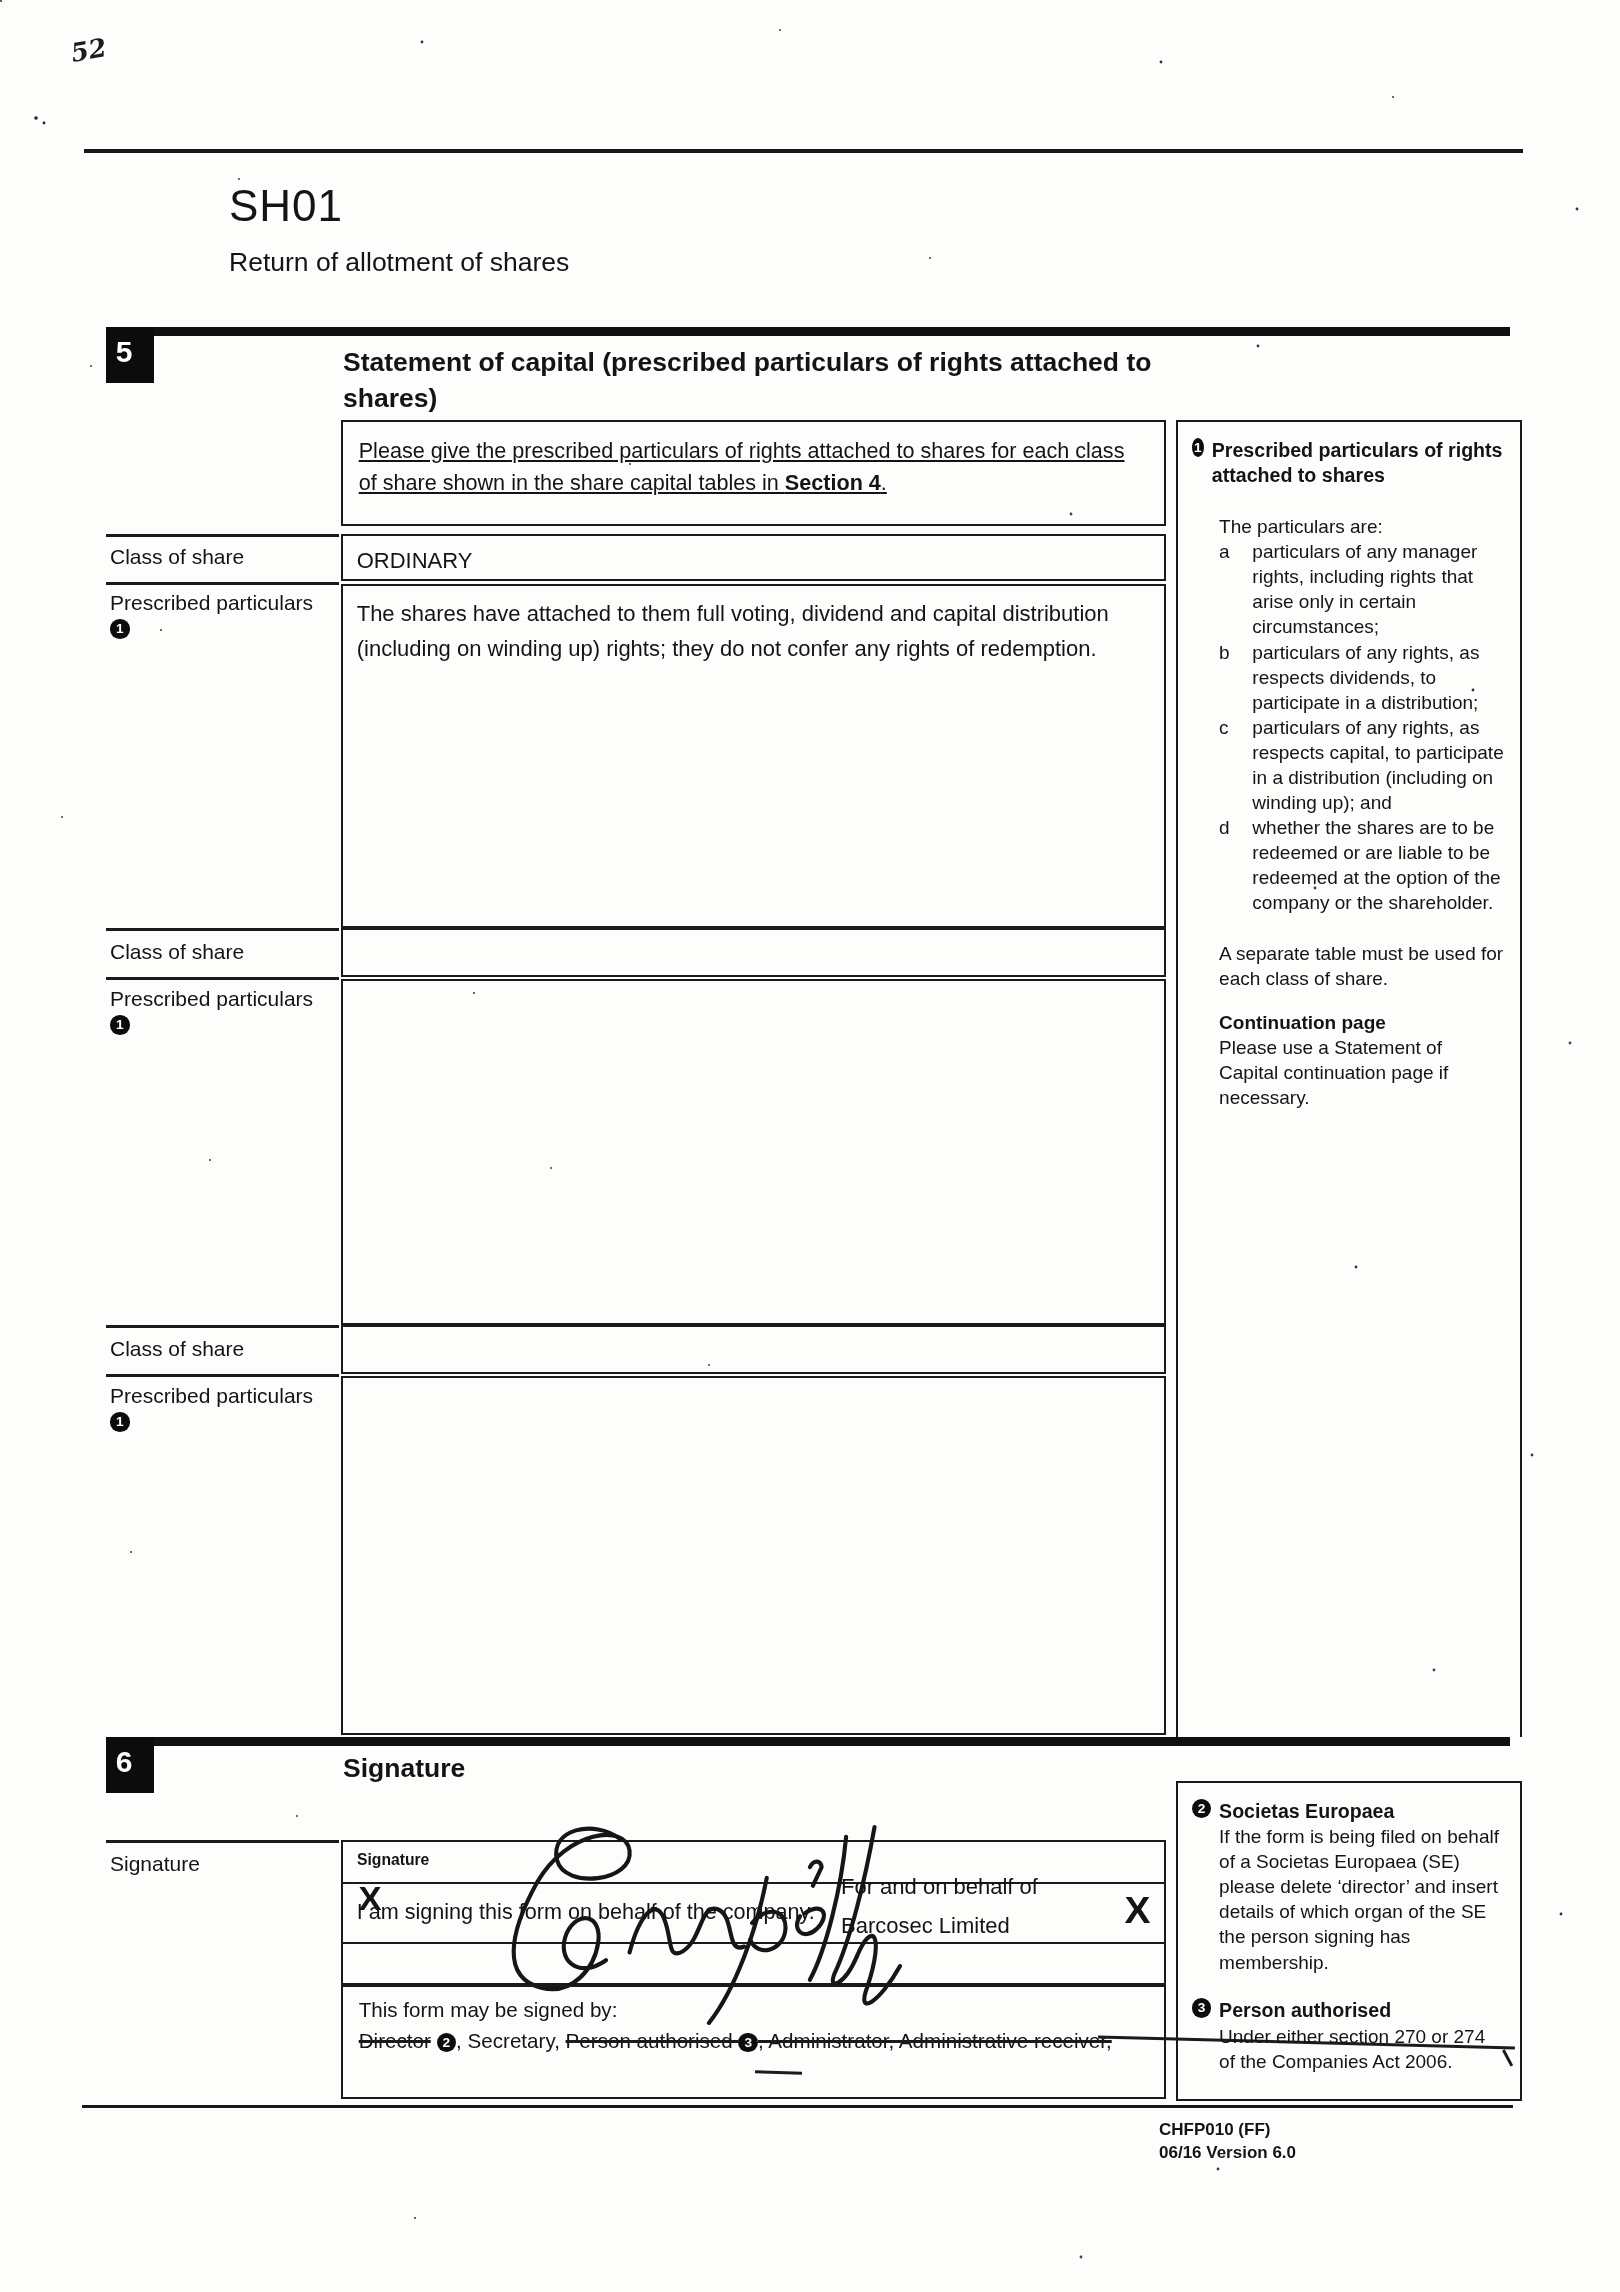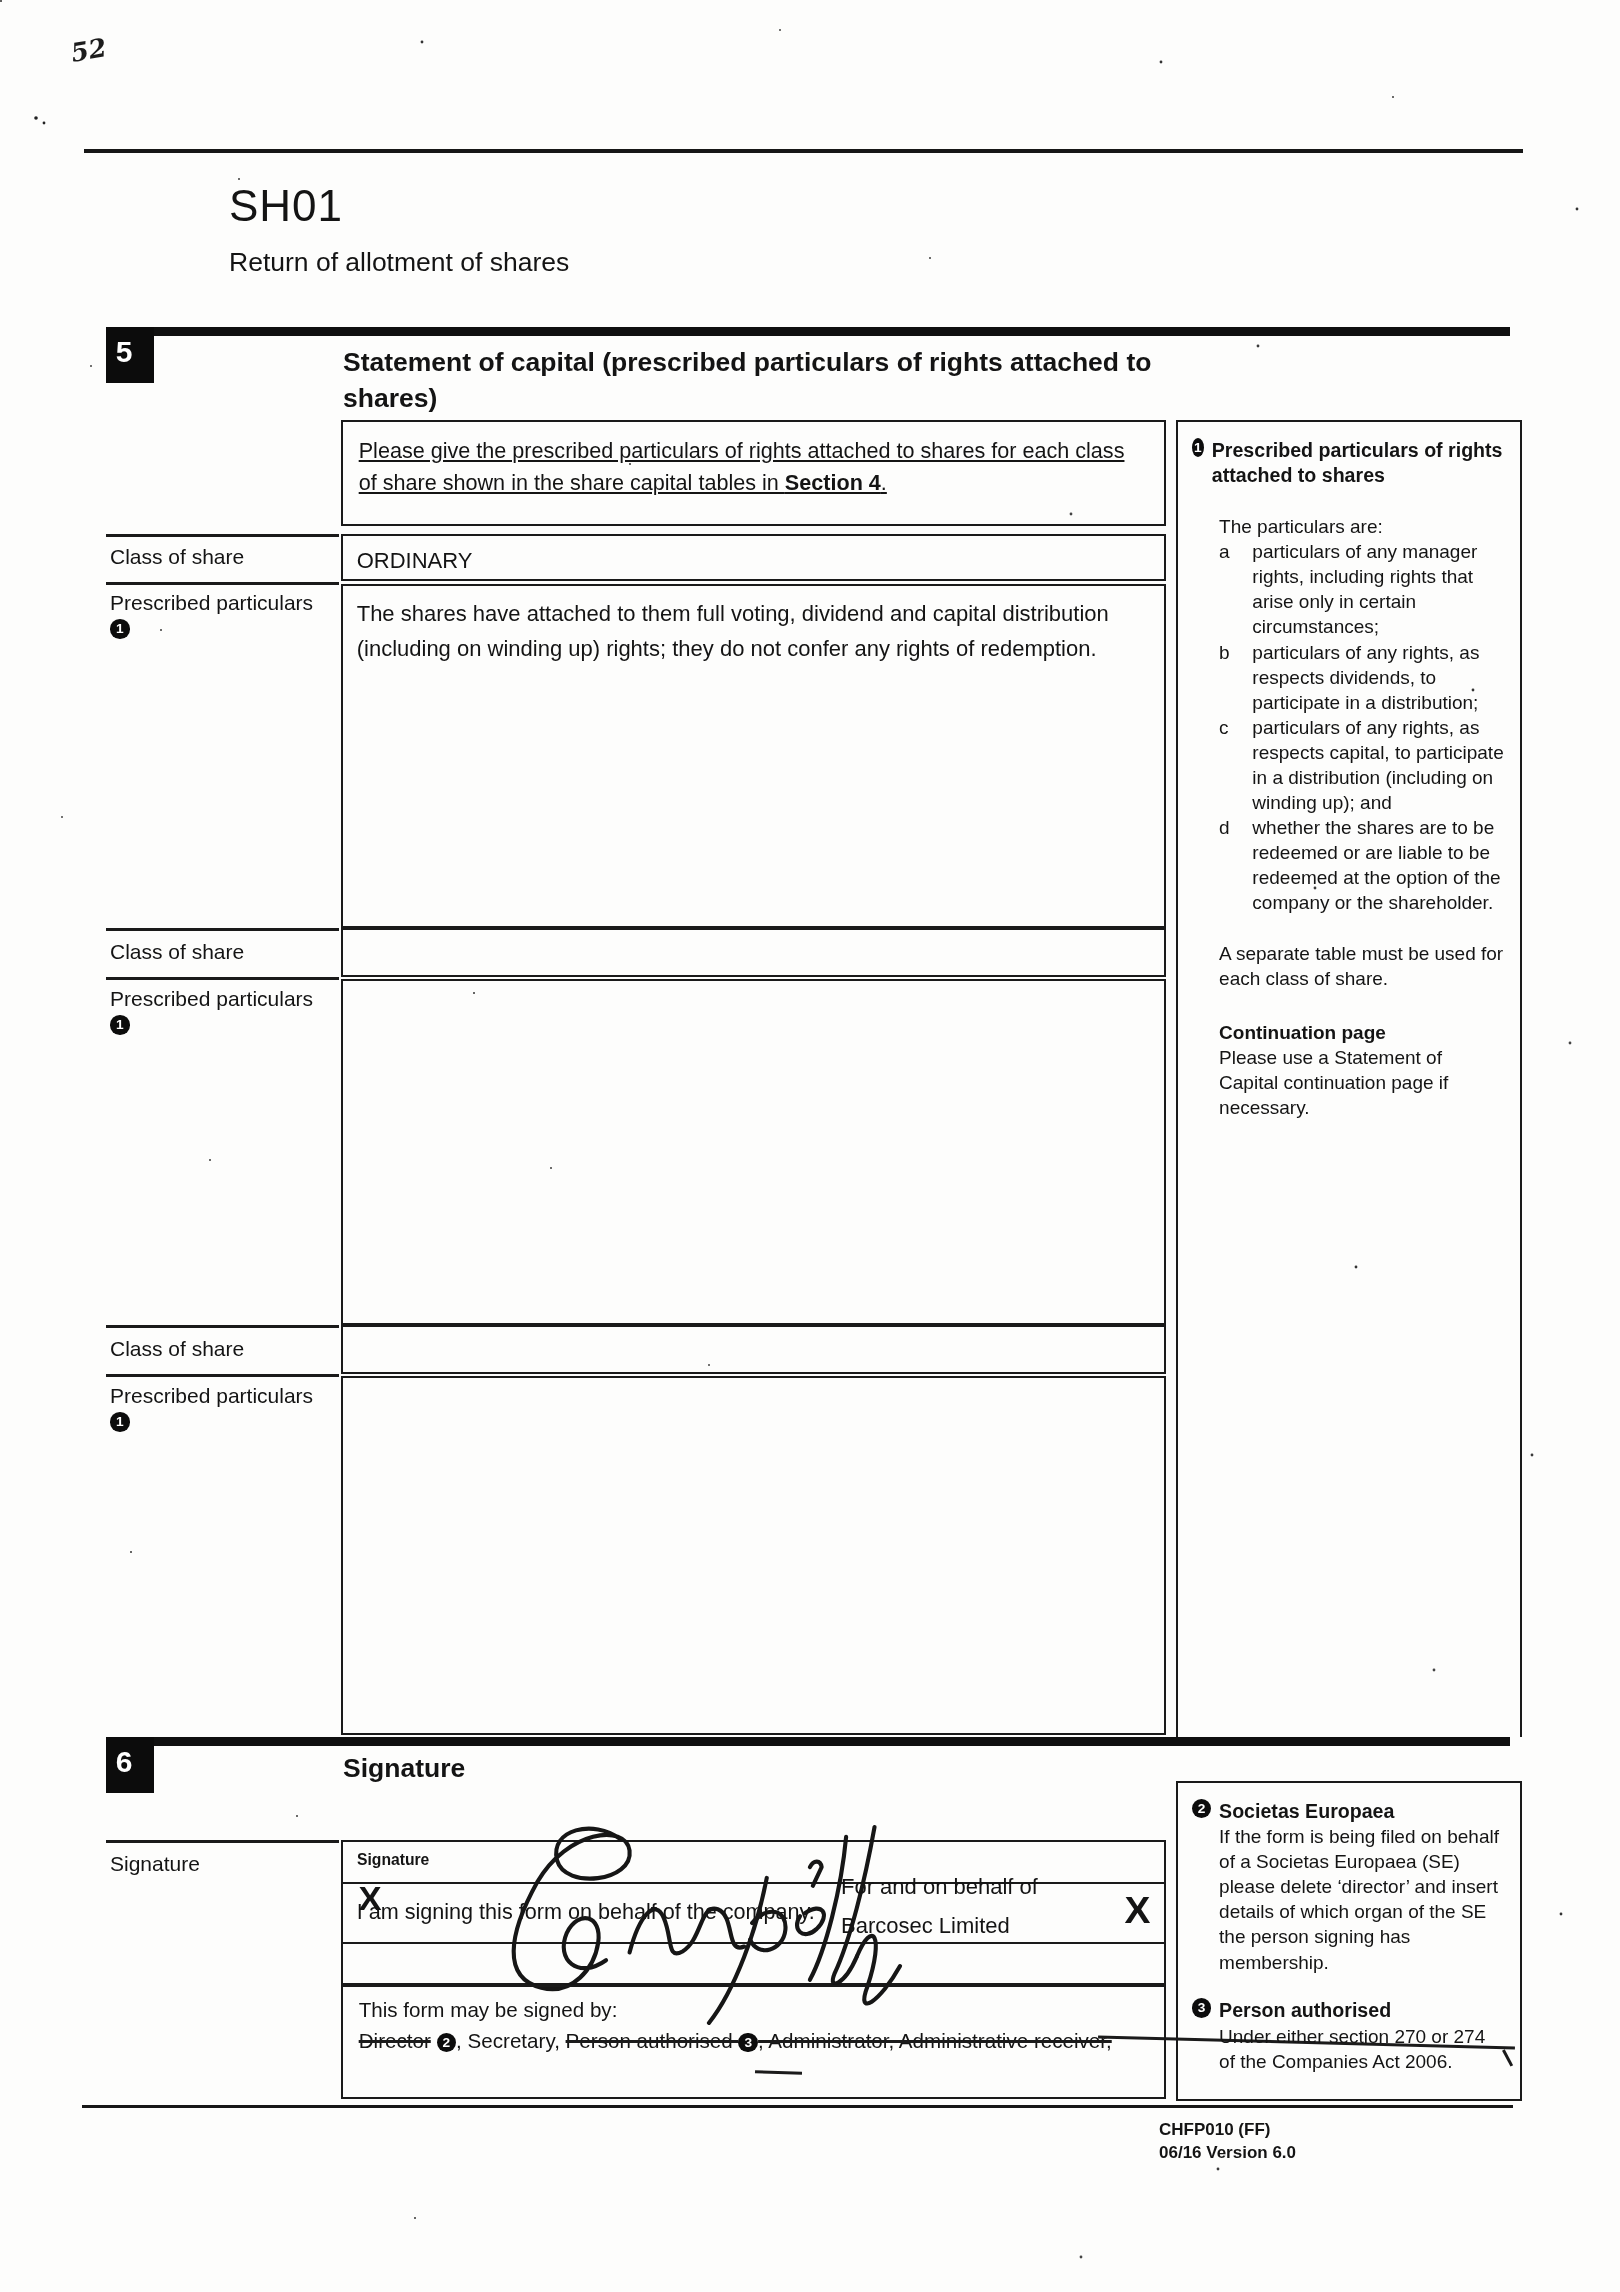--- a/index.html
+++ b/index.html
@@ -33,21 +33,21 @@
     text-align:center;line-height:19.6px;vertical-align:1px;
   }
   .note-col{position:absolute;border:2.5px solid #1a1a1a;border-bottom:none;box-sizing:border-box;
     padding:15.7px 13.7px;font-size:19px;line-height:1.32;}
   .note-col.closed{border-bottom:2.5px solid #1a1a1a;}
   .note-head{font-weight:700;font-size:19.6px;display:flex;gap:7.8px;line-height:1.3;}
   .note-lead{margin-top:25.5px;}
   .note-item{display:flex;gap:15.7px;margin-top:0;}
   .note-item .k{width:17.6px;flex:none;}
   .note-para{margin-top:25.5px;}
-  .note-bold{font-weight:700;margin-top:29px;}
+  .note-bold{font-weight:700;margin-top:19px;}
   .sig-small-label{position:absolute;font-size:15.7px;font-weight:700;}
   .xmark{position:absolute;font-size:33px;font-weight:700;transform:scale(1.05,1);}
   .behalf{position:absolute;font-size:22px;line-height:1.75;}
   .signedby{position:absolute;font-size:20.6px;line-height:1.5;}
   .signedby .row{white-space:nowrap;}
   .strike{text-decoration:line-through;text-decoration-thickness:2.5px;text-decoration-color:#1b1b1b;}
   .strike-ext{position:absolute;background:#1b1b1b;height:2.9px;}
   .footer-text{position:absolute;font-size:17px;font-weight:600;line-height:1.35;}
   .handmark{position:absolute;font-family:"DejaVu Serif",serif;font-style:italic;font-weight:700;
     font-size:25.5px;transform:rotate(-10deg);color:#1c1c1c;}

